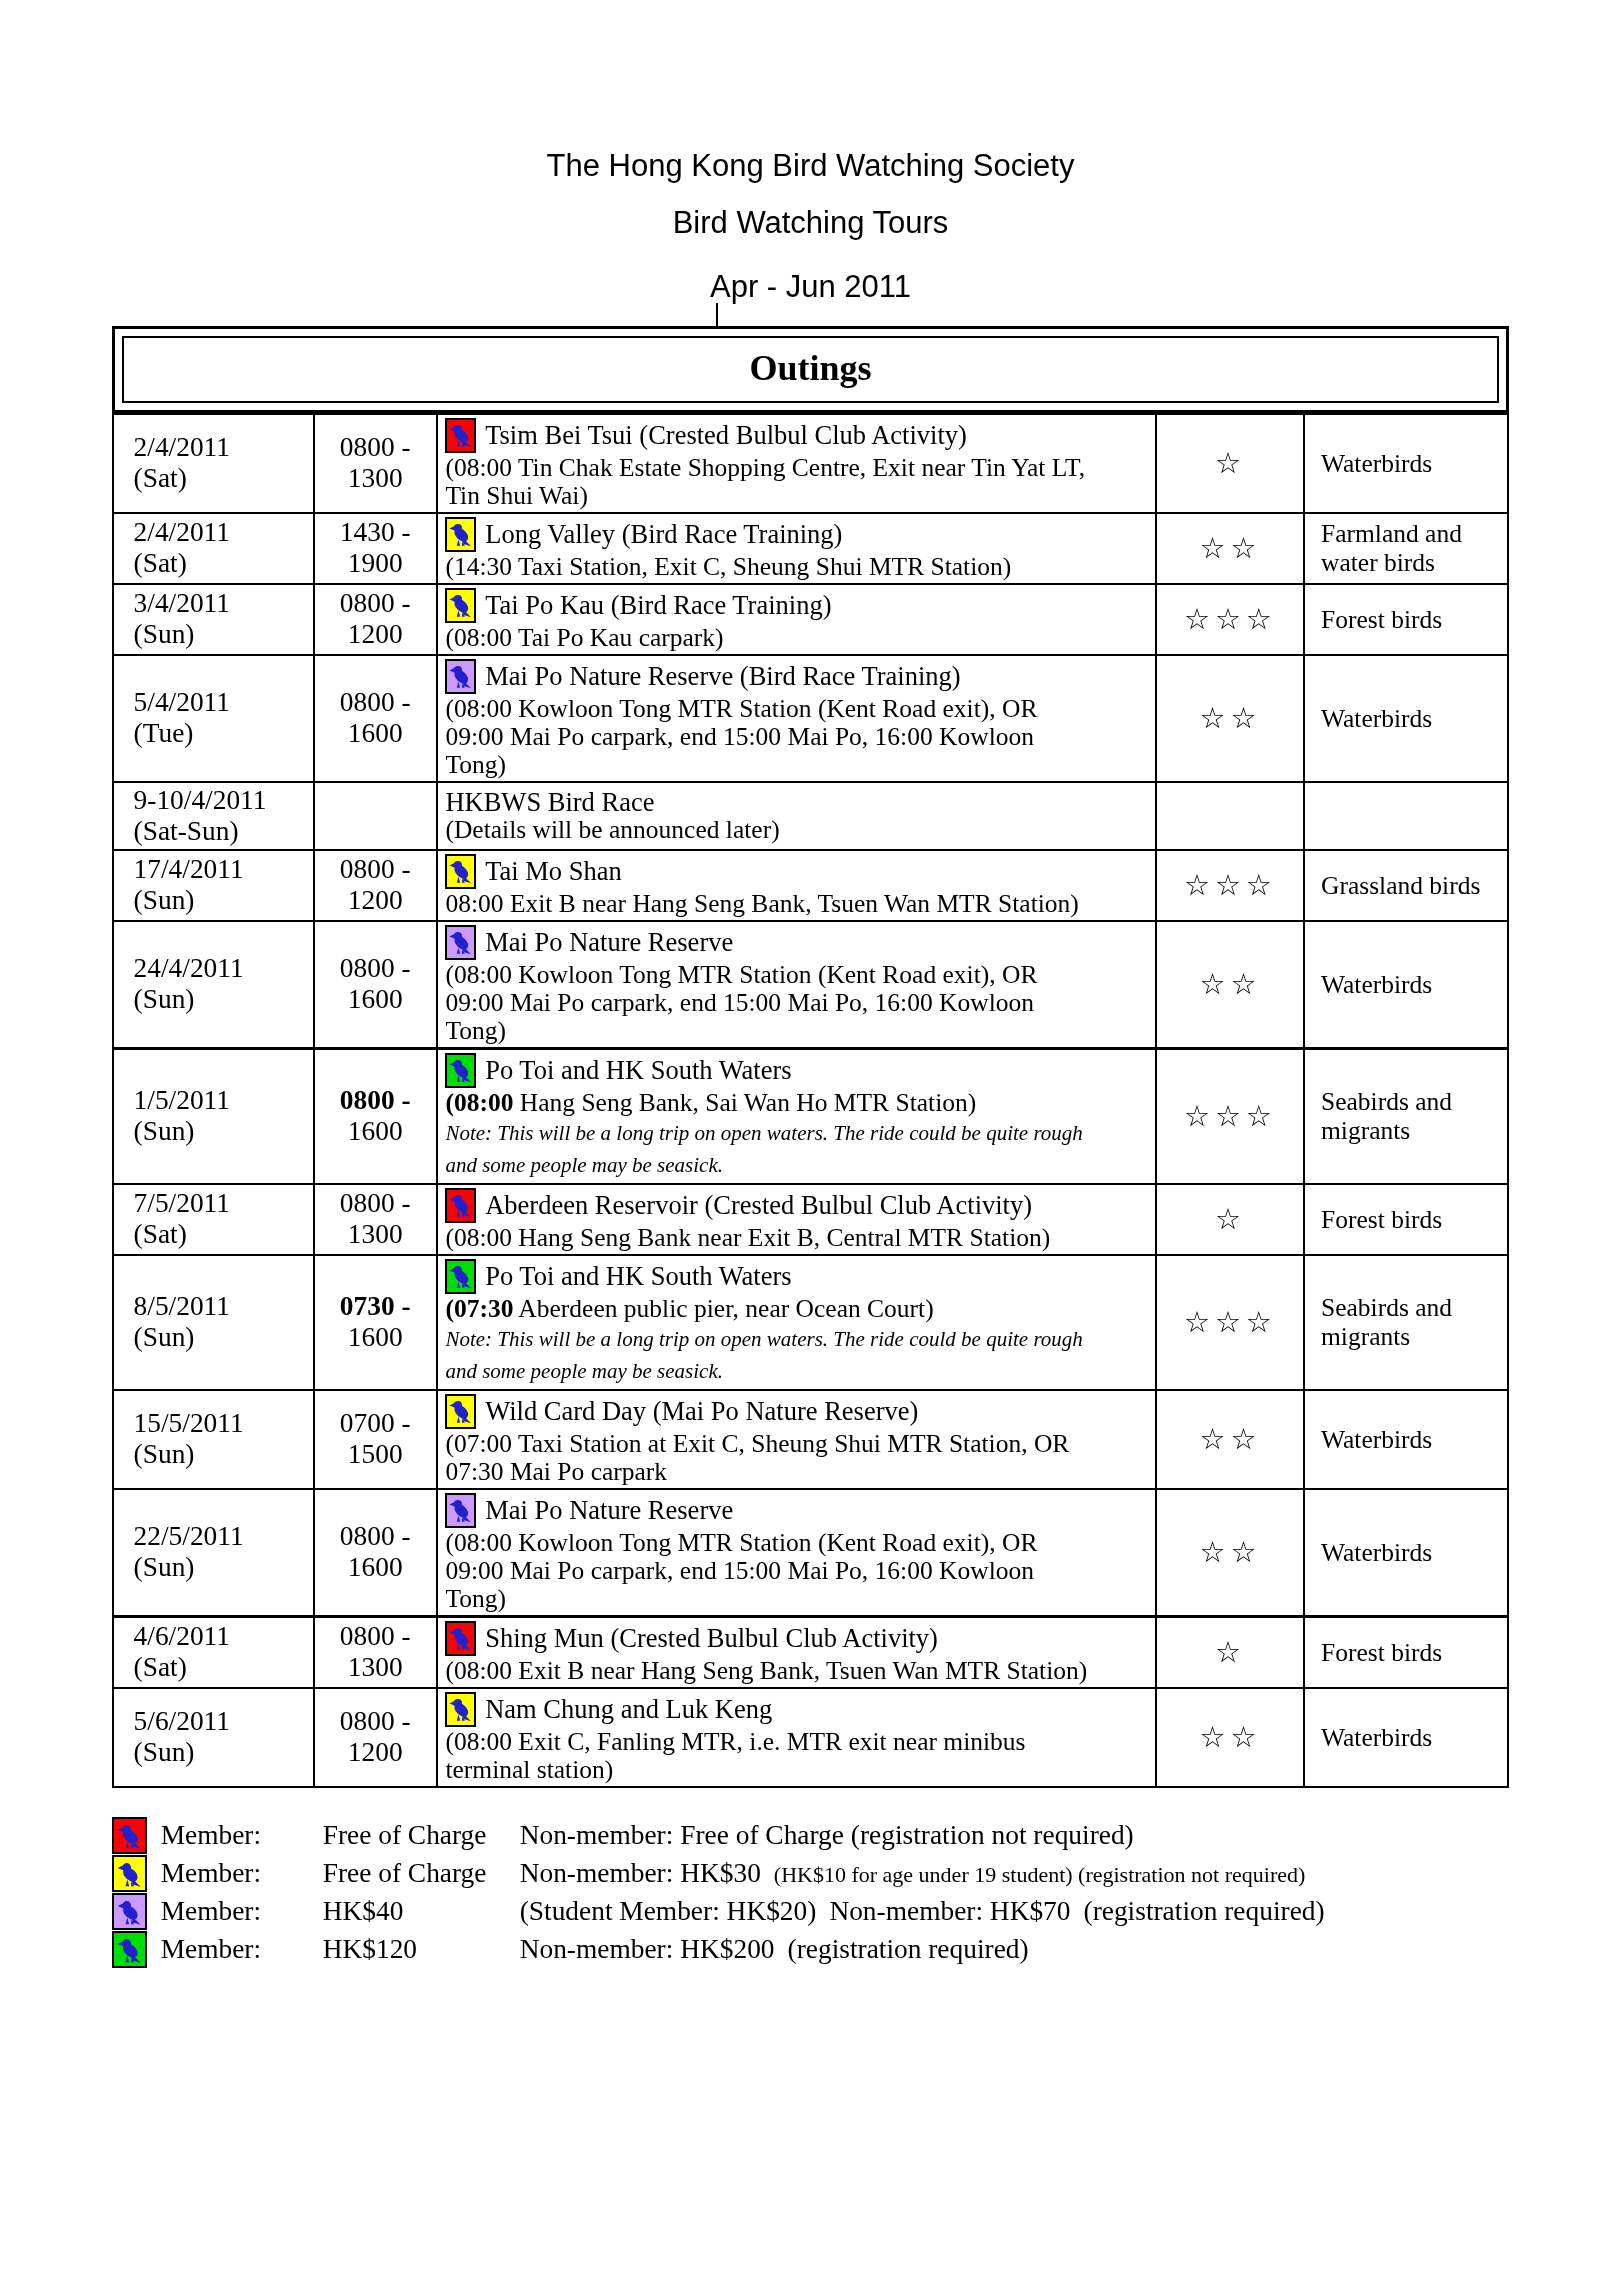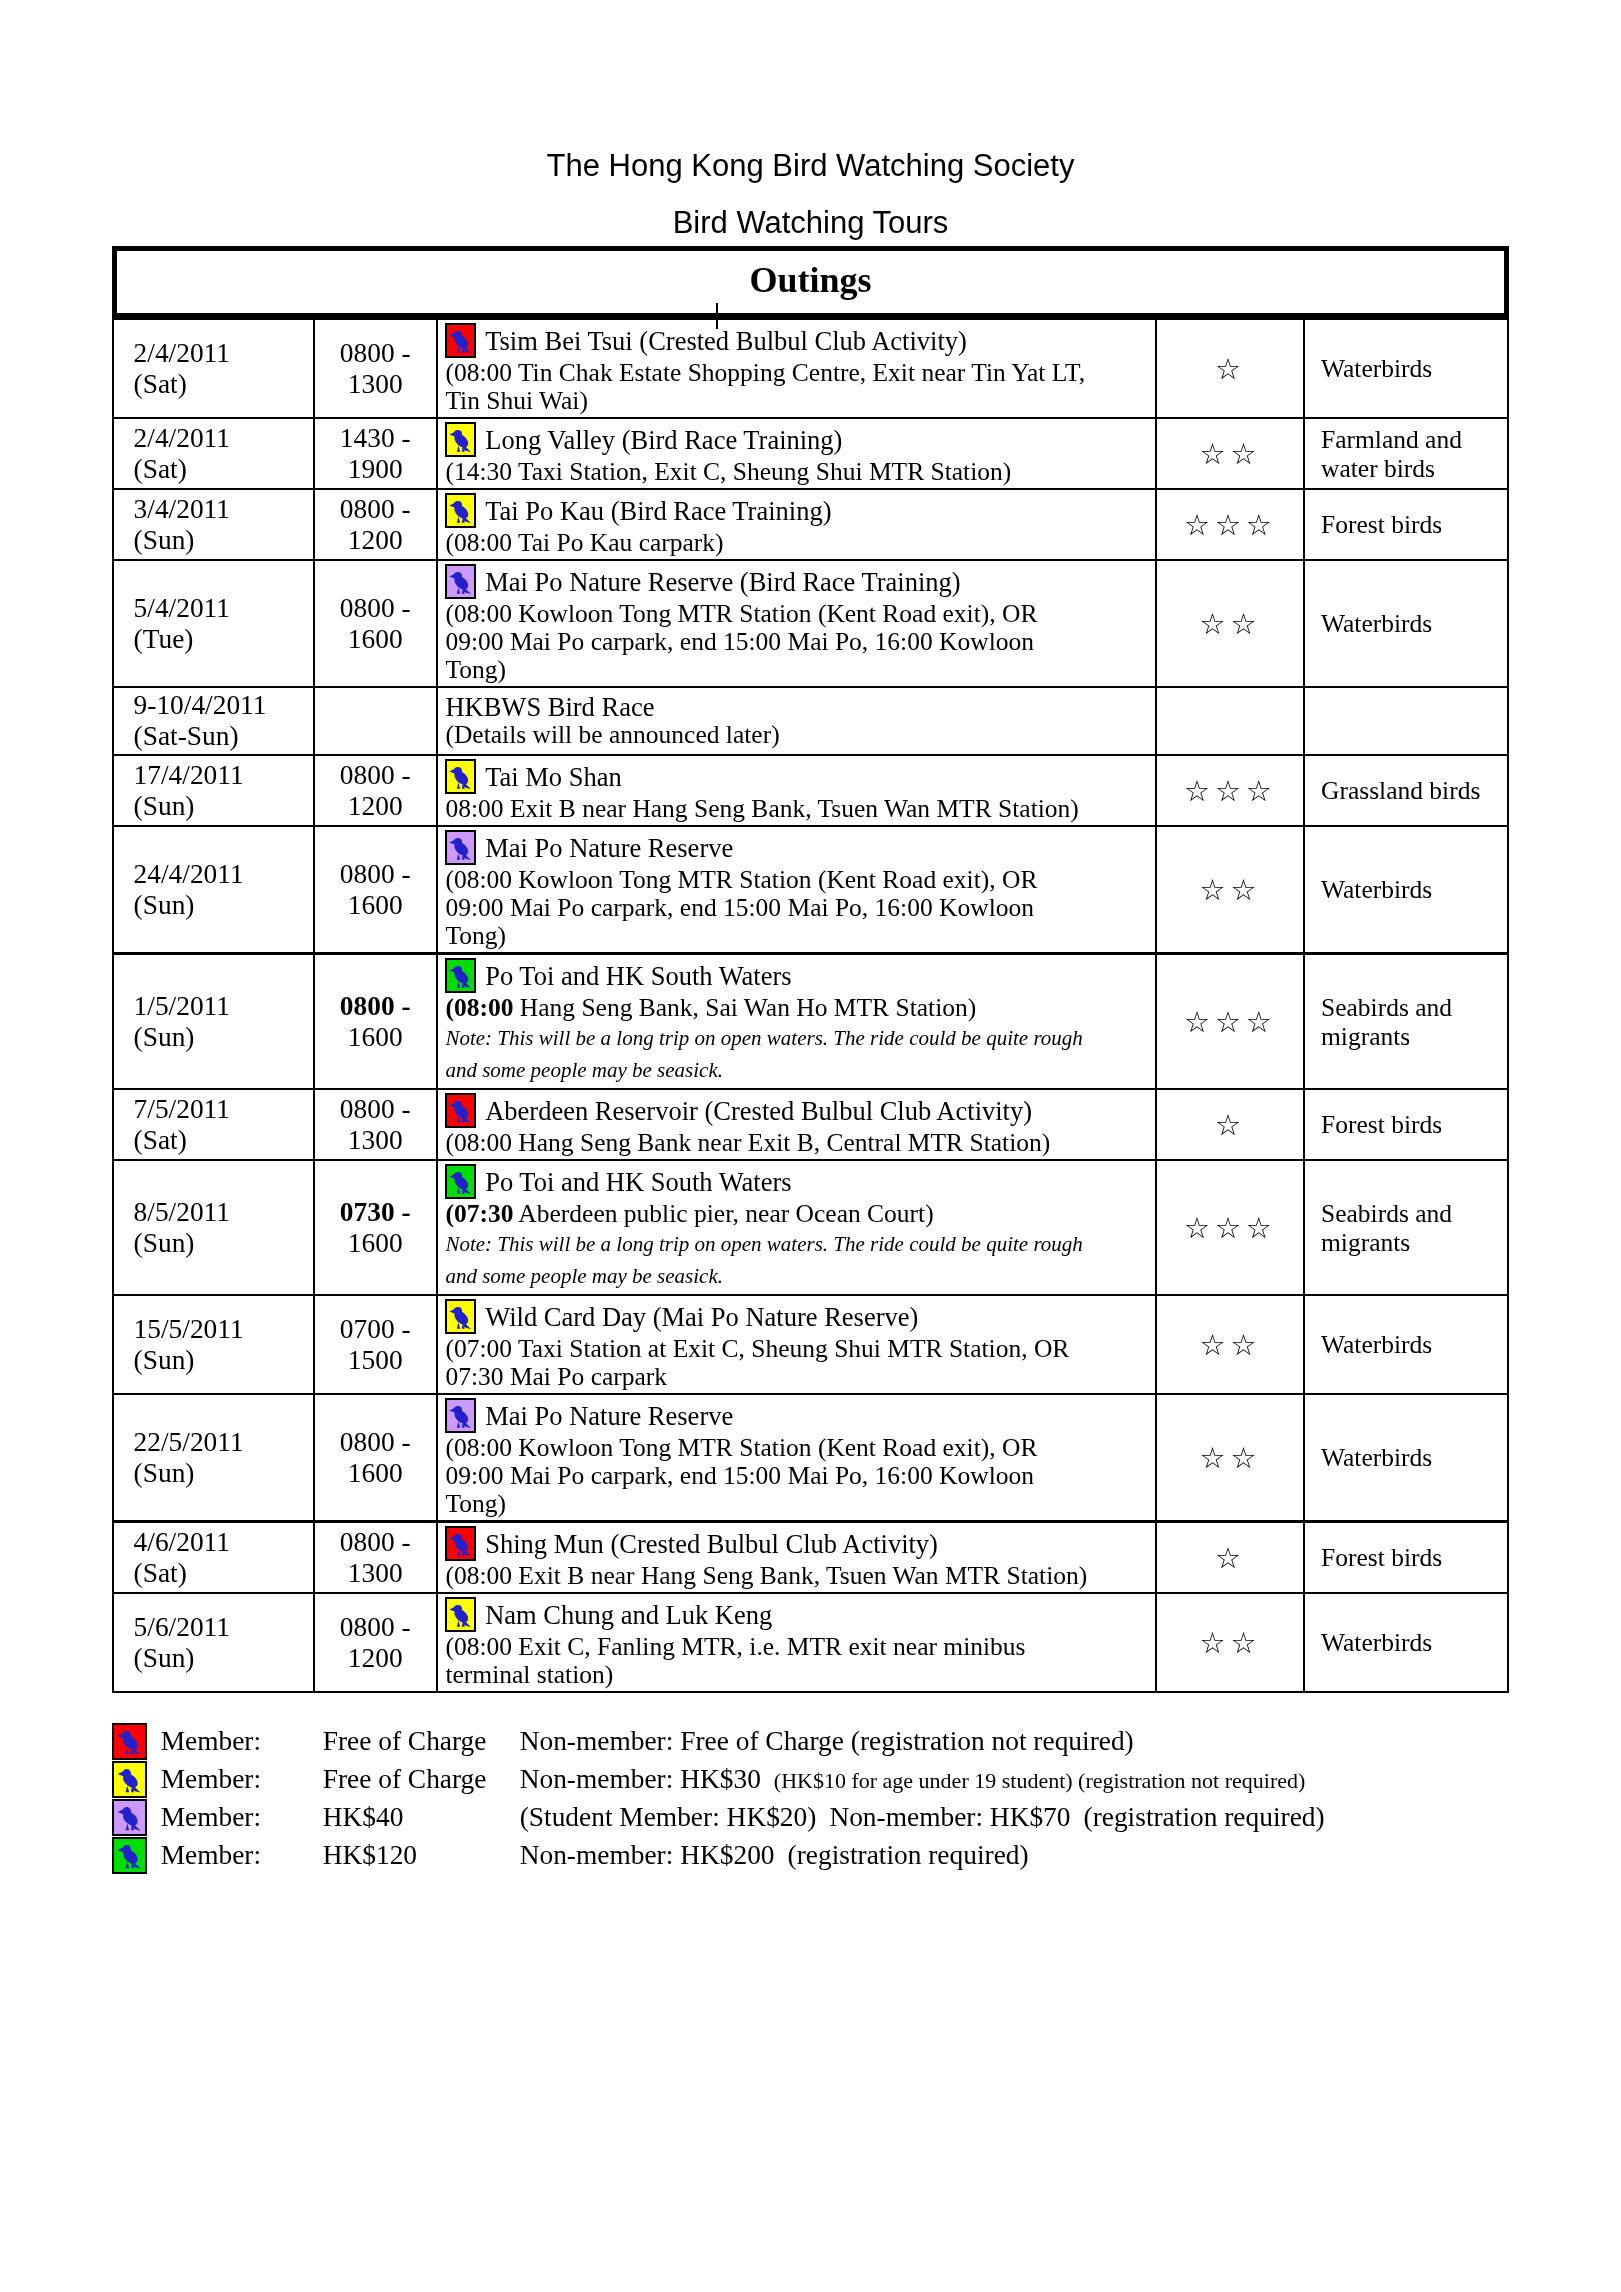--- a/index.html
+++ b/index.html
@@ -4,21 +4,21 @@
 <style>
   html,body{margin:0;padding:0;background:#fff;}
   .page{position:relative;width:1621px;height:2293px;background:#ffffff;
         font-family:"Liberation Serif","DejaVu Serif",serif;color:#000;overflow:hidden;}
   .doc-header{text-align:center;padding-top:147px;font-family:"Liberation Sans","DejaVu Sans",sans-serif;}
   .doc-title{font-size:31px;line-height:37px;}
   .doc-subtitle{font-size:31px;line-height:37px;margin-top:19.6px;text-align:center;}
   .doc-period{font-size:31px;line-height:37px;margin-top:27.4px;}
   .stray-mark{position:absolute;left:716px;top:303px;width:2px;height:25.5px;background:#000;}
   .content{margin:0 112px;}
-  .banner{border:3.9px solid #000;padding:0;margin-top:5px;}
+  .banner{border:3.9px solid #000;padding:7px;margin-top:21px;}
   .banner-inner{border:2.9px solid #000;text-align:center;font-weight:bold;font-size:36px;padding:8.8px 0 11.8px;}
   table.outings{width:100%;border-collapse:collapse;border:2.9px solid #000;table-layout:fixed;}
   table.outings td{border:2px solid #000;vertical-align:middle;overflow:hidden;}
   tr.thick-top td{border-top:3.9px solid #000;}
   .c-date{padding:2px 3.9px 2px 19.6px;font-size:27.4px;line-height:31px;}
   .c-time{text-align:center;font-size:27.4px;line-height:31px;padding:2px 9px;}
   .c-time .bold{font-weight:bold;}
   .c-desc{padding:2px 9.8px 2px 7.8px;vertical-align:middle;font-size:25.5px;line-height:28px;}
   .dline1{display:flex;align-items:center;gap:8.8px;}
   .dline1.has-icon{min-height:37px;align-items:center;}
@@ -44,20 +44,21 @@
   .legend-parts .small{font-size:22px;}
 </style>
 </head>
 <body>
 
 <div class="page">
 
   <div class="doc-header">
     <div class="doc-title">The Hong Kong Bird Watching Society</div>
     <div class="doc-subtitle">Bird Watching Tours</div>
+    <div class="doc-period">Apr - Jun 2011</div>
   </div>
 
   <div class="stray-mark"></div>
 
   <div class="content">
     <div class="banner">
       <div class="banner-inner">Outings</div>
     </div>
 
     <table class="outings">

